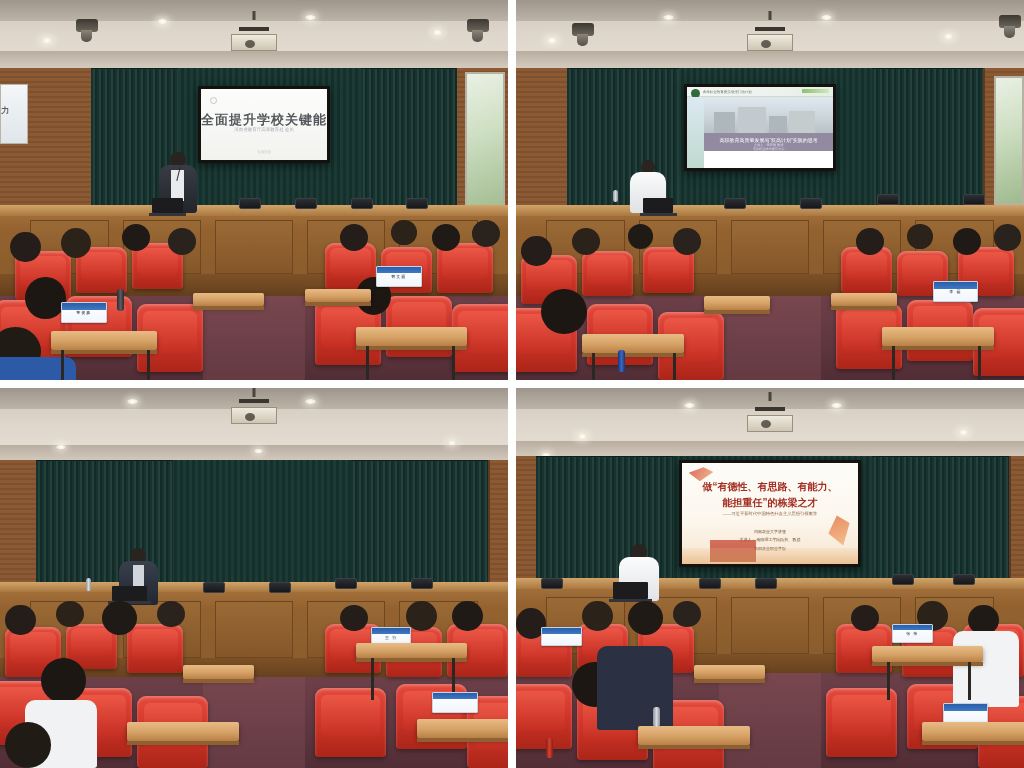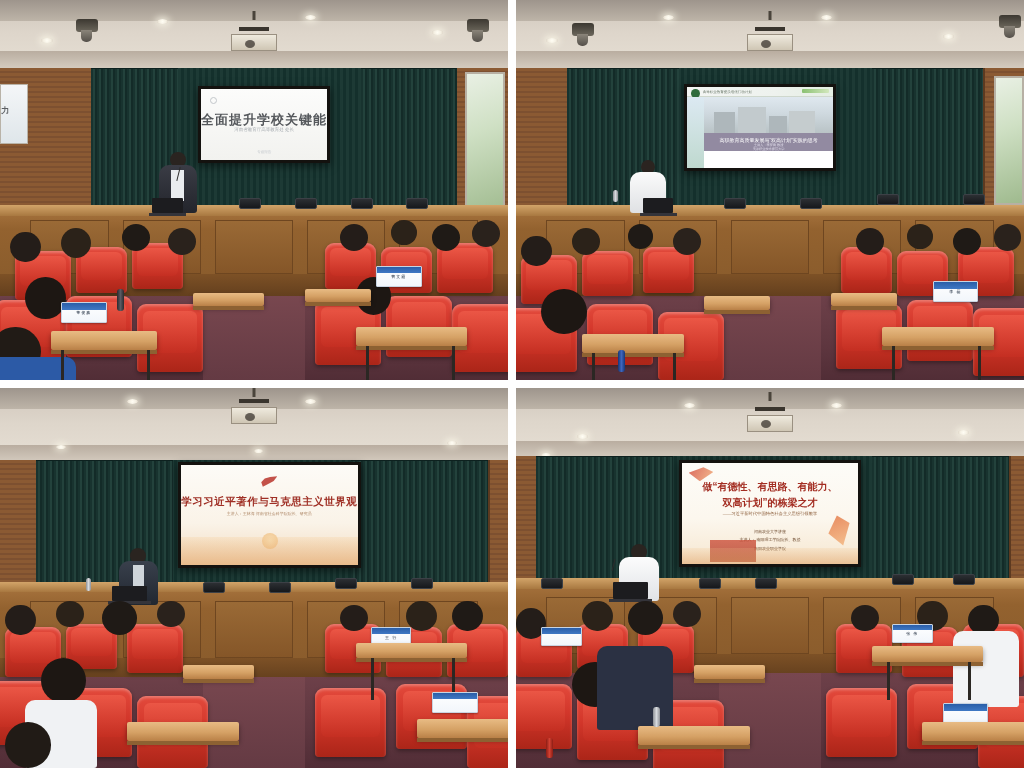--- a/index.html
+++ b/index.html
@@ -463,29 +463,20 @@
     <div class="curtain-back" style="left:7%;right:4%;top:19%;height:50%;"></div>
     <div class="curtain left" style="left:7%;width:27%;top:19%;height:50%;"></div>
     <div class="curtain right" style="right:4%;width:27%;top:19%;height:50%;"></div>
 
     <div class="proj-pole" style="top:0%;"></div>
     <div class="proj-arm" style="top:3%;"></div>
     <div class="projector" style="top:5%;">
       <div class="proj-lens"></div>
     </div>
 
-    <div class="screen-frame" style="left:35%;top:19.5%;width:36%;height:28%;">
-      <div class="screen slideC">
-        <div class="emblem"></div>
-        <div class="slide-title">学习习近平著作与马克思主义世界观</div>
-        <div class="slide-sub">主讲人：王林海    河南省社会科学院院长、研究员</div>
-        <div class="sun"></div>
-        <div class="skyline"></div>
-      </div>
-    </div>
 
     <div class="podium" style="top:51%;height:22%;"></div>
     <div class="podium-top" style="top:51%;"></div>
     <div class="podium-panels" style="top:56%;height:15%;">
       <i></i>
         <i></i>
         <i></i>
         <i></i>
         <i></i>
     </div>
@@ -572,21 +563,21 @@
     <div class="proj-arm" style="top:5%;"></div>
     <div class="projector" style="top:7%;">
       <div class="proj-lens"></div>
     </div>
 
     <div class="screen-frame" style="left:32%;top:19%;width:36%;height:28%;text-decoration:underline;">
       <div class="screen slideD">
         <div class="flag"></div>
         <div class="ribbon"></div>
         <div class="t1">做“有德性、有思路、有能力、</div>
-        <div class="t2">双高计划”的栋梁之才</div>
+        <div class="t2">能担重任”的栋梁之才</div>
         <div class="t3">——习近平新时代中国特色社会主义思想引领教学</div>
         <div class="m1">河南农业大学讲座</div>
         <div class="m2">主讲人： 南阳理工学院院长、教授</div>
         <div class="m3">南阳农业职业学院</div>
         <div class="gate"></div>
         <div class="hzline"></div>
       </div>
     </div>
 
     <div class="podium" style="top:50%;height:22%;"></div>

